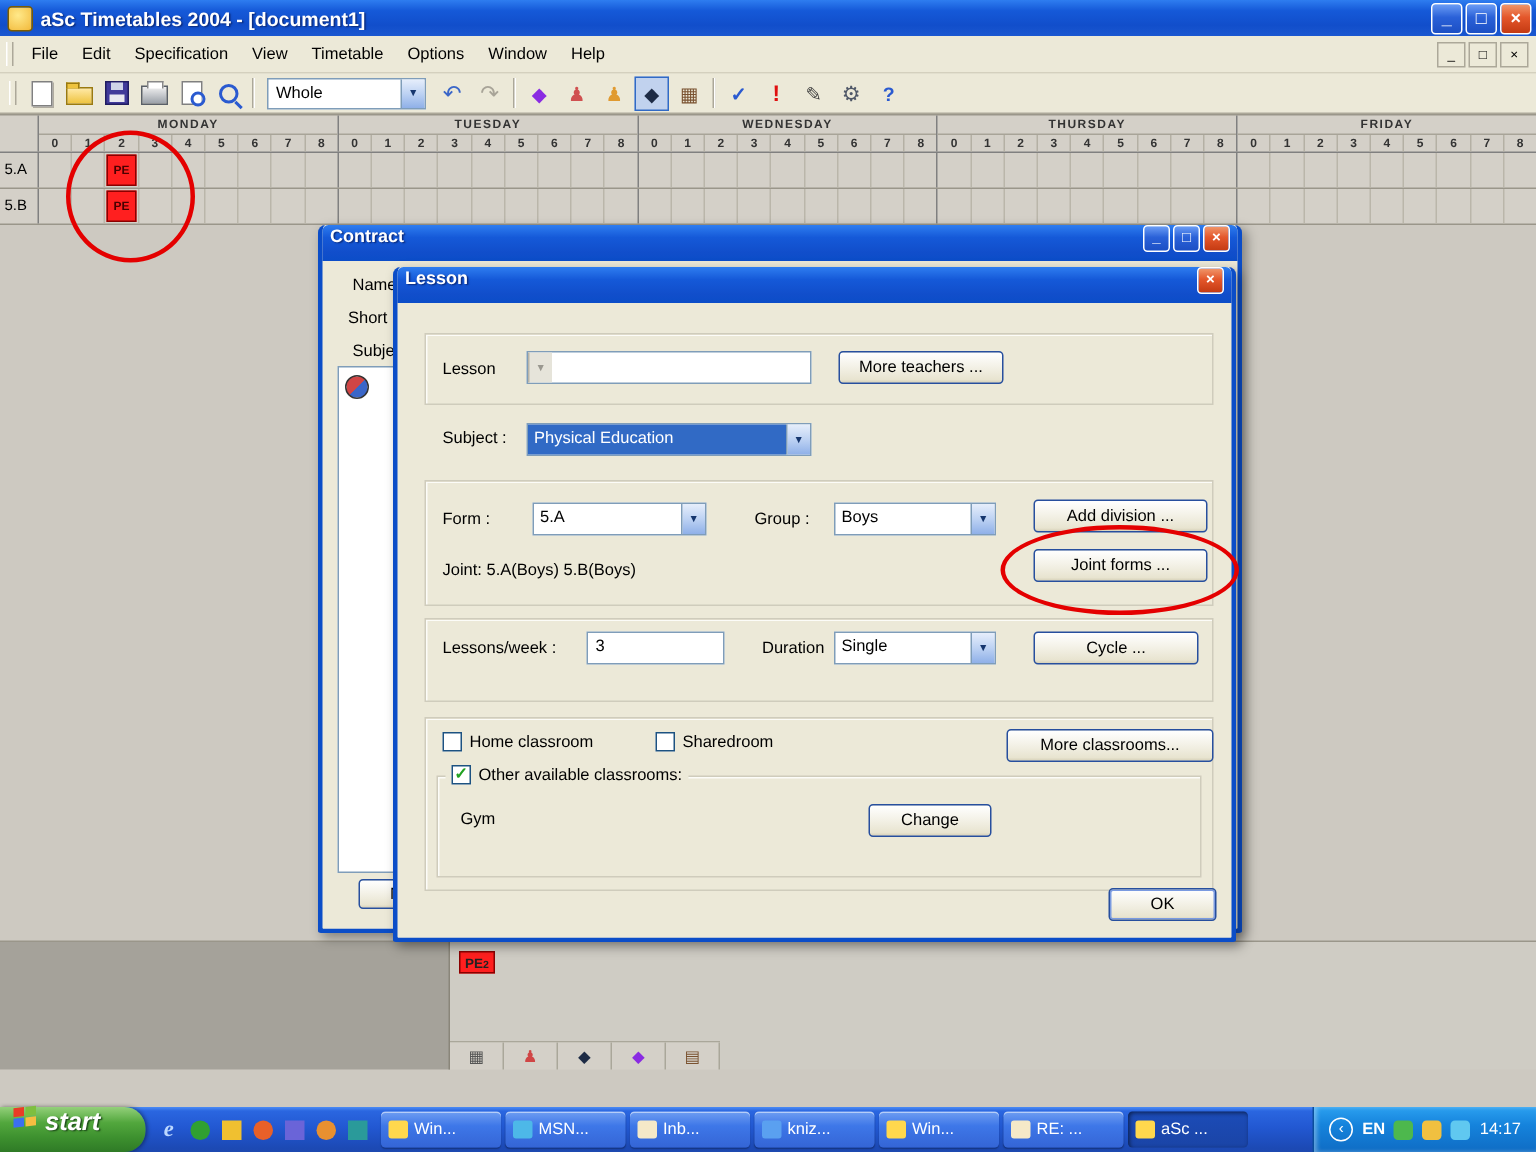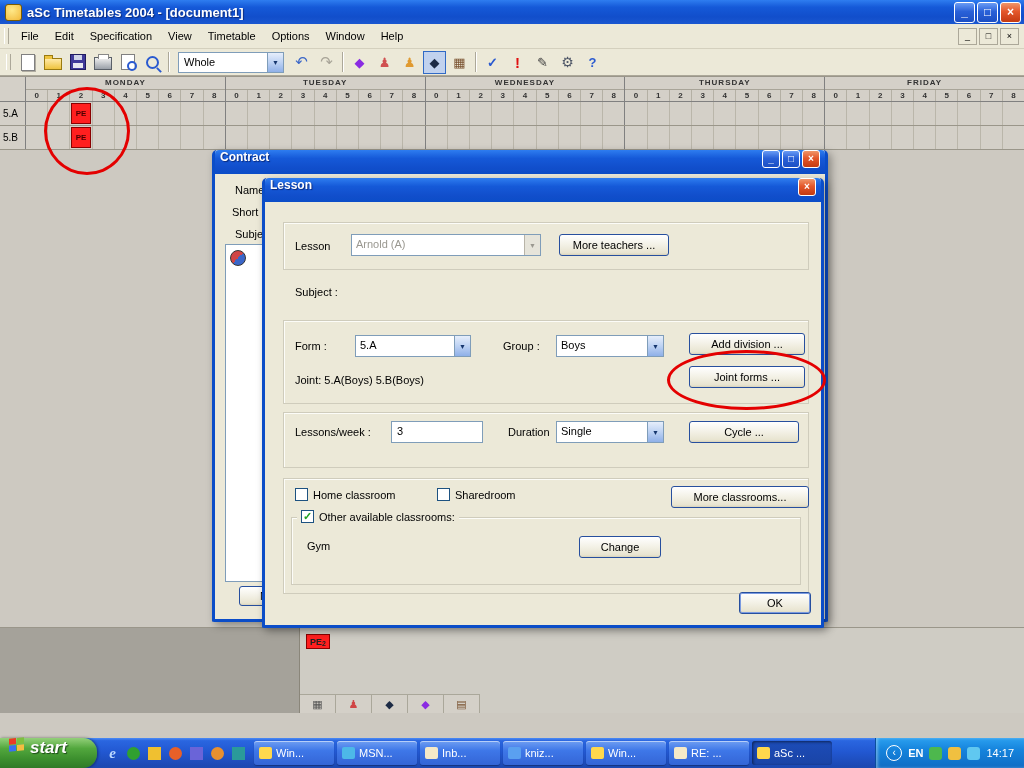--- a/index.html
+++ b/index.html
@@ -433,26 +433,29 @@
   <div class="dialog lesson">
     <div class="dlg-title">
       <span class="t">Lesson</span>
       <span class="dlg-btn close">×</span>
     </div>
     <div class="dlg-body">
 
       <div class="grp" style="left:18px;top:20px;width:526px;height:48px"></div>
       <div class="lbl" style="left:30px;top:38px">Lesson</div>
       <div class="combo disabled" style="left:86px;top:32px;width:190px;height:22px">
-        <span class="cval">Arnold (A)</span>
         <span class="carr">▼</span>
       </div>
       <div class="xpbtn" style="left:294px;top:32px;width:110px;height:22px">More teachers ...</div>
 
       <div class="lbl" style="left:30px;top:84px">Subject :</div>
+      <div class="combo selected" style="left:86px;top:80px;width:190px;height:22px">
+        <span class="cval">Physical Education</span>
+        <span class="carr">▼</span>
+      </div>
 
       <div class="grp" style="left:18px;top:118px;width:526px;height:84px"></div>
       <div class="lbl" style="left:30px;top:138px">Form :</div>
       <div class="combo" style="left:90px;top:133px;width:116px;height:22px">
         <span class="cval">5.A</span>
         <span class="carr">▼</span>
       </div>
       <div class="lbl" style="left:238px;top:138px">Group :</div>
       <div class="combo" style="left:291px;top:133px;width:108px;height:22px">
         <span class="cval">Boys</span>

